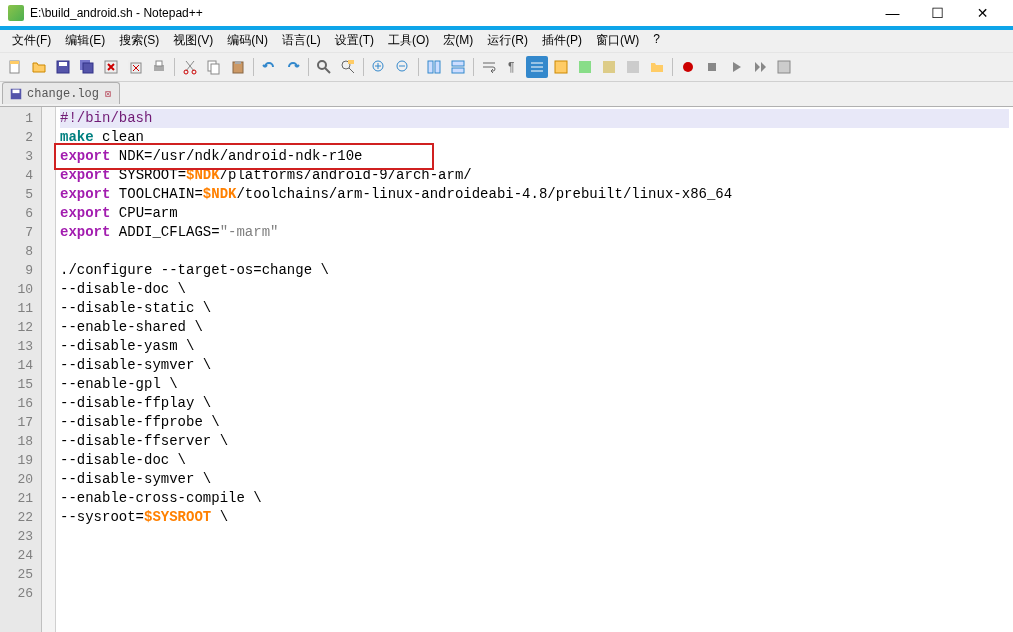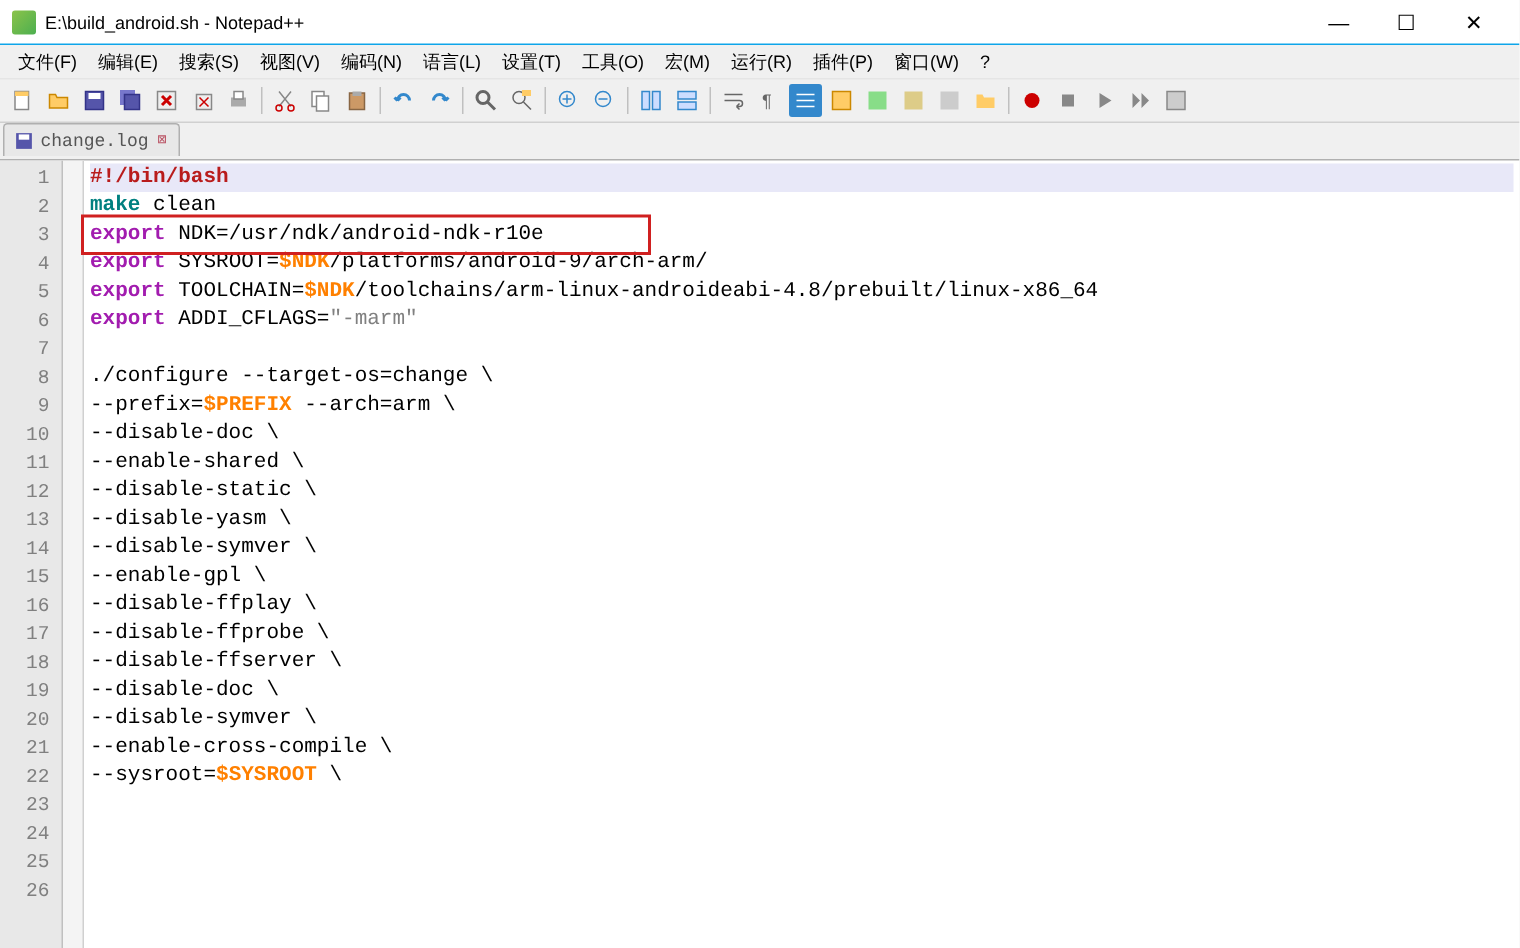--- a/index.html
+++ b/index.html
@@ -12,40 +12,39 @@
   overflow: hidden;
   display: flex;
   flex-direction: column;
 }
 .titlebar {
   height: 30px;
   background: #fff;
   display: flex;
   align-items: center;
   padding: 0 8px;
-  border-bottom: 1px solid #0ea5e9;
+  border-bottom: 4px solid #0ea5e9;
 }
 .titlebar .app-icon {
   width: 16px; height: 16px;
   background: linear-gradient(135deg,#8bc34a,#4caf50);
   border-radius: 2px;
   margin-right: 6px;
 }
 .titlebar .title-text { flex: 1; font-size: 12px; color: #000; }
 .win-controls { display: flex; gap: 0; }
 .win-btn {
   width: 45px; height: 28px;
   display: flex; align-items: center; justify-content: center;
   font-size: 14px; color: #000;
 }
 .menubar {
   height: 22px;
   background: #f0f0f0;
   display: flex;
-  align-items: center;
   padding: 0 6px;
   gap: 2px;
 }
 .menu-item {
   padding: 2px 6px;
   font-size: 12px;
   color: #000;
 }
 .toolbar {
   height: 30px;
@@ -135,21 +134,21 @@
 }
 .code-line {
   height: 19px;
   white-space: pre;
 }
 .code-line.cursor-line { background: #e8e8f8; }
 .kw { color: #a21caf; font-weight: bold; }
 .var { color: #ff8000; font-weight: bold; }
 .str { color: #808080; }
 .cmd { color: #008080; font-weight: bold; }
-.shebang { color: #b91c1c; font-weight: bold; }
+.shebang { color: #701a75; font-weight: normal; }
 .plain { color: #000; }
 .highlight-box {
   position: absolute;
   border: 2px solid #d02020;
   pointer-events: none;
 }
 </style>
 </head>
 <body>
 
@@ -410,27 +409,27 @@
       <div class="line-num">25</div>
       <div class="line-num">26</div>
     </div>
   <div class="fold-col"></div>
   <div class="code" id="code">
       <div class="code-line cursor-line"><span class="shebang">#!/bin/bash</span></div>
       <div class="code-line"><span class="cmd">make</span><span class="plain"> clean</span></div>
       <div class="code-line"><span class="kw">export</span><span class="plain"> NDK=/usr/ndk/android-ndk-r10e</span></div>
       <div class="code-line"><span class="kw">export</span><span class="plain"> SYSROOT=</span><span class="var">$NDK</span><span class="plain">/platforms/android-9/arch-arm/</span></div>
       <div class="code-line"><span class="kw">export</span><span class="plain"> TOOLCHAIN=</span><span class="var">$NDK</span><span class="plain">/toolchains/arm-linux-androideabi-4.8/prebuilt/linux-x86_64</span></div>
+      <div class="code-line"><span class="kw">export</span><span class="plain"> CPU=arm</span></div>
       <div class="code-line"><span class="kw">export</span><span class="plain"> ADDI_CFLAGS=</span><span class="str">"-marm"</span></div>
       <div class="code-line"><span class="plain"></span></div>
       <div class="code-line"><span class="plain">./configure --target-os=change \</span></div>
-      <div class="code-line"><span class="plain">--prefix=</span><span class="var">$PREFIX</span><span class="plain"> --arch=arm \</span></div>
       <div class="code-line"><span class="plain">--disable-doc \</span></div>
+      <div class="code-line"><span class="plain">--disable-static \</span></div>
       <div class="code-line"><span class="plain">--enable-shared \</span></div>
-      <div class="code-line"><span class="plain">--disable-static \</span></div>
       <div class="code-line"><span class="plain">--disable-yasm \</span></div>
       <div class="code-line"><span class="plain">--disable-symver \</span></div>
       <div class="code-line"><span class="plain">--enable-gpl \</span></div>
       <div class="code-line"><span class="plain">--disable-ffplay \</span></div>
       <div class="code-line"><span class="plain">--disable-ffprobe \</span></div>
       <div class="code-line"><span class="plain">--disable-ffserver \</span></div>
       <div class="code-line"><span class="plain">--disable-doc \</span></div>
       <div class="code-line"><span class="plain">--disable-symver \</span></div>
       <div class="code-line"><span class="plain">--enable-cross-compile \</span></div>
       <div class="code-line"><span class="plain">--sysroot=</span><span class="var">$SYSROOT</span><span class="plain"> \</span></div>

